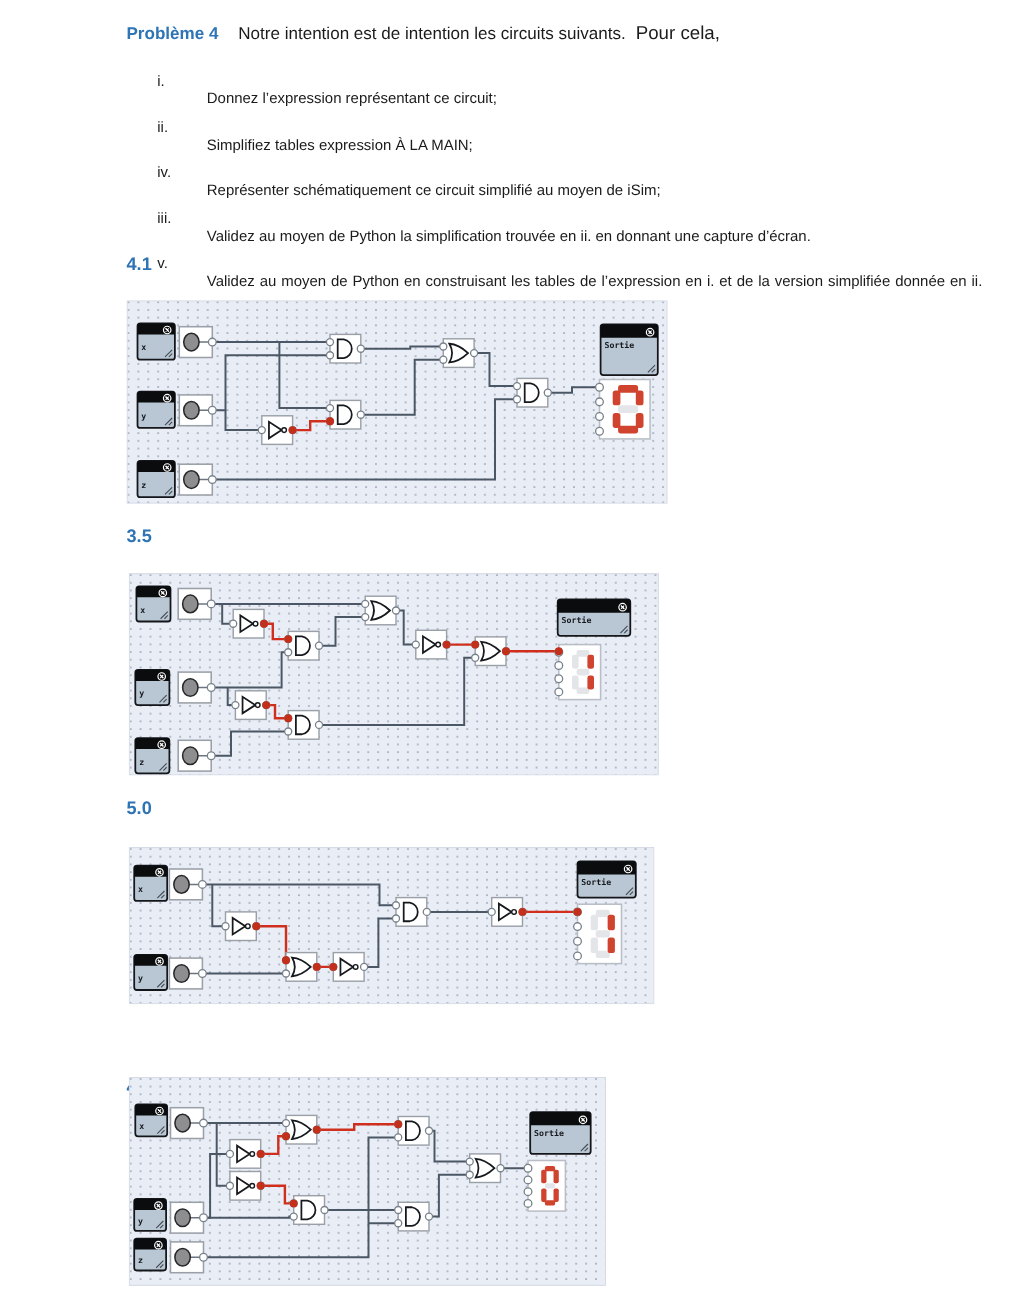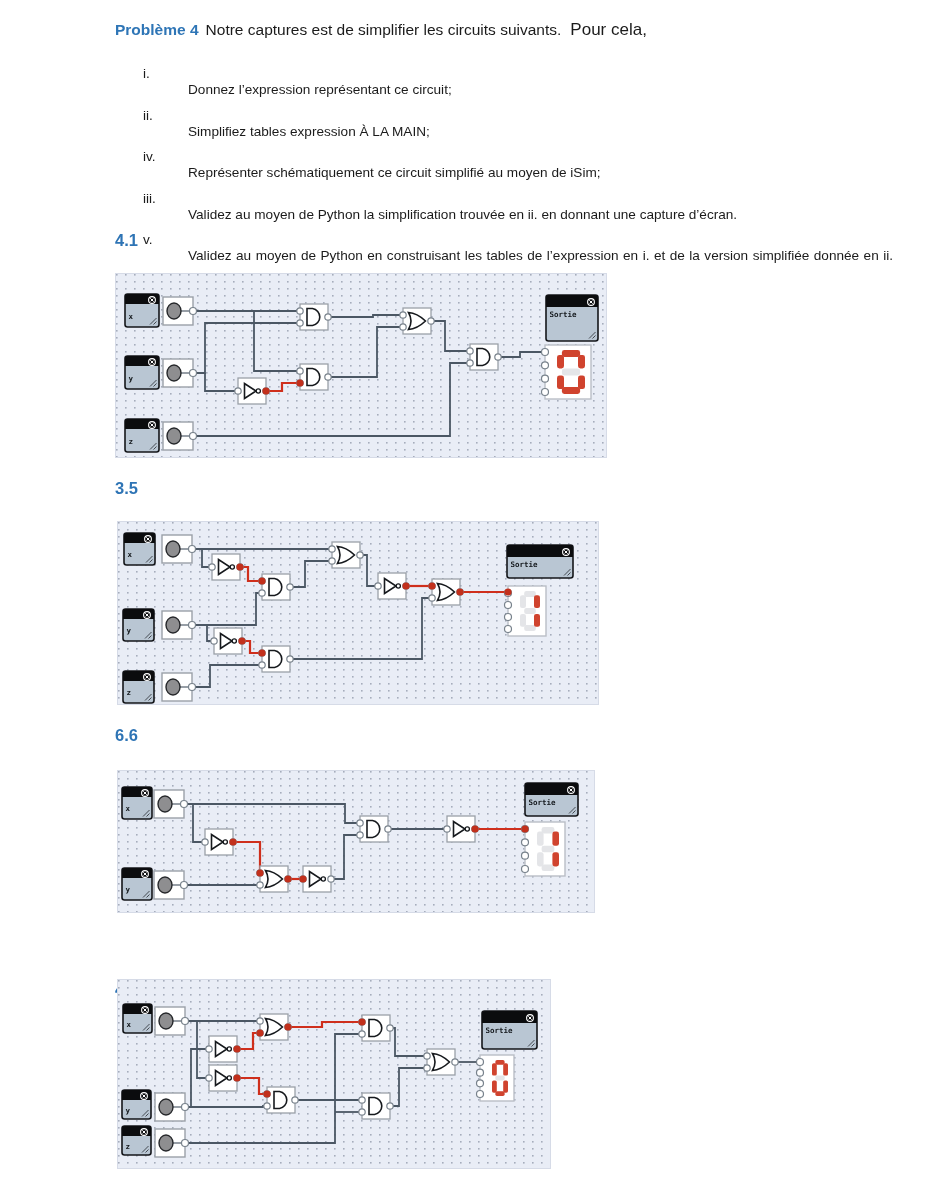--- a/index.html
+++ b/index.html
@@ -2,36 +2,36 @@
 <html style="--accent1: #2E75B6; --accent2: #2E74B5;"><head>
 <meta charset="utf-8">
 <style>
   html,body { margin:0; padding:0; background:#ffffff; }
   body {
     width:940px; height:1190px; position:relative; overflow:hidden;
     font-family:"Liberation Sans", sans-serif; color:#1b1b1b;
   }
   .page { position:absolute; inset:0; }
   .prob { position:absolute; left:115px; top:20px; margin:0; font-size:15.5px; white-space:nowrap; }
-  .prob .prob-label { font-weight:700; color:var(--accent1,#2E75B6); margin-right:7px; }
+  .prob .prob-label { font-weight:700; color:var(--accent1,#2E75B6); margin-right:18px; }
   .prob .prob-suffix { font-size:17px; margin-left:9px; }
   ol.items { position:absolute; left:143px; top:61px; width:755px; margin:0; padding:0; list-style:none; font-size:13.6px; }
   ol.items li { display:flex; line-height:25.6px; }
   ol.items .num { flex:0 0 45px; }
   ol.items .txt { width:705px;margin-top:16px; }
   ol.items li.j .txt { text-align:justify; }
   .sec-heading { position:absolute; left:115px; font-size:16.5px; font-weight:700; color:var(--accent2,#2E74B5); }
   svg.circuit { position:absolute; }
   svg text { font-family:"DejaVu Sans Mono", monospace; }
 </style>
 </head>
 <body>
 
 <div class="page">
-  <p class="prob"><span class="prob-label">Problème 4</span><span>Notre captures est de simplifier les circuits suivants.</span><span class="prob-suffix">Pour cela,</span></p>
+  <p class="prob"><span class="prob-label">Problème 4</span><span>Notre intention est de intention les circuits suivants.</span><span class="prob-suffix">Pour cela,</span></p>
 
   <ol class="items">
     <li>
         <span class="num">i.</span>
         <span class="txt">Donnez l’expression représentant ce circuit;</span>
       </li>
     <li>
         <span class="num">ii.</span>
         <span class="txt">Simplifiez tables expression À LA MAIN;</span>
       </li>
@@ -349,21 +349,21 @@
         </g>
         <circle cx="123" cy="46" r="3.6" fill="#c2301c"></circle>
         <circle cx="145" cy="60" r="3.6" fill="#c2301c"></circle>
         <circle cx="125" cy="120" r="3.6" fill="#c2301c"></circle>
         <circle cx="145" cy="132" r="3.6" fill="#c2301c"></circle>
         <circle cx="289" cy="65" r="3.6" fill="#c2301c"></circle>
         <circle cx="315" cy="65" r="3.6" fill="#c2301c"></circle>
         <circle cx="343" cy="71" r="3.6" fill="#c2301c"></circle>
         <circle cx="391" cy="71" r="3.6" fill="#c2301c"></circle>
       </svg>
-      <div class="sec-heading" style="top: 726px;">6.6</div>
+      <div class="sec-heading" style="top: 726px;">5.0</div>
       <svg width="478" height="143" class="circuit" style="left: 117px; top: 770px;">
         <defs>
           <pattern id="dots2" width="9" height="7" patternUnits="userSpaceOnUse">
             <rect x="0" y="0" width="9" height="7" fill="#e9edf6"></rect>
             <rect x="1" y="1" width="1.6" height="1.6" fill="#a6adbc"></rect>
           </pattern>
         </defs>
         <rect x="0.5" y="0.5" width="477" height="142" fill="url(#dots2)" stroke="#d6dbe7" stroke-width="1"></rect>
         <polyline points="67,34 228,34 228,53 243,53" fill="none" stroke="#4b5764" stroke-width="1.8"></polyline>
         <polyline points="76,34 76,72 88,72" fill="none" stroke="#4b5764" stroke-width="1.8"></polyline>

